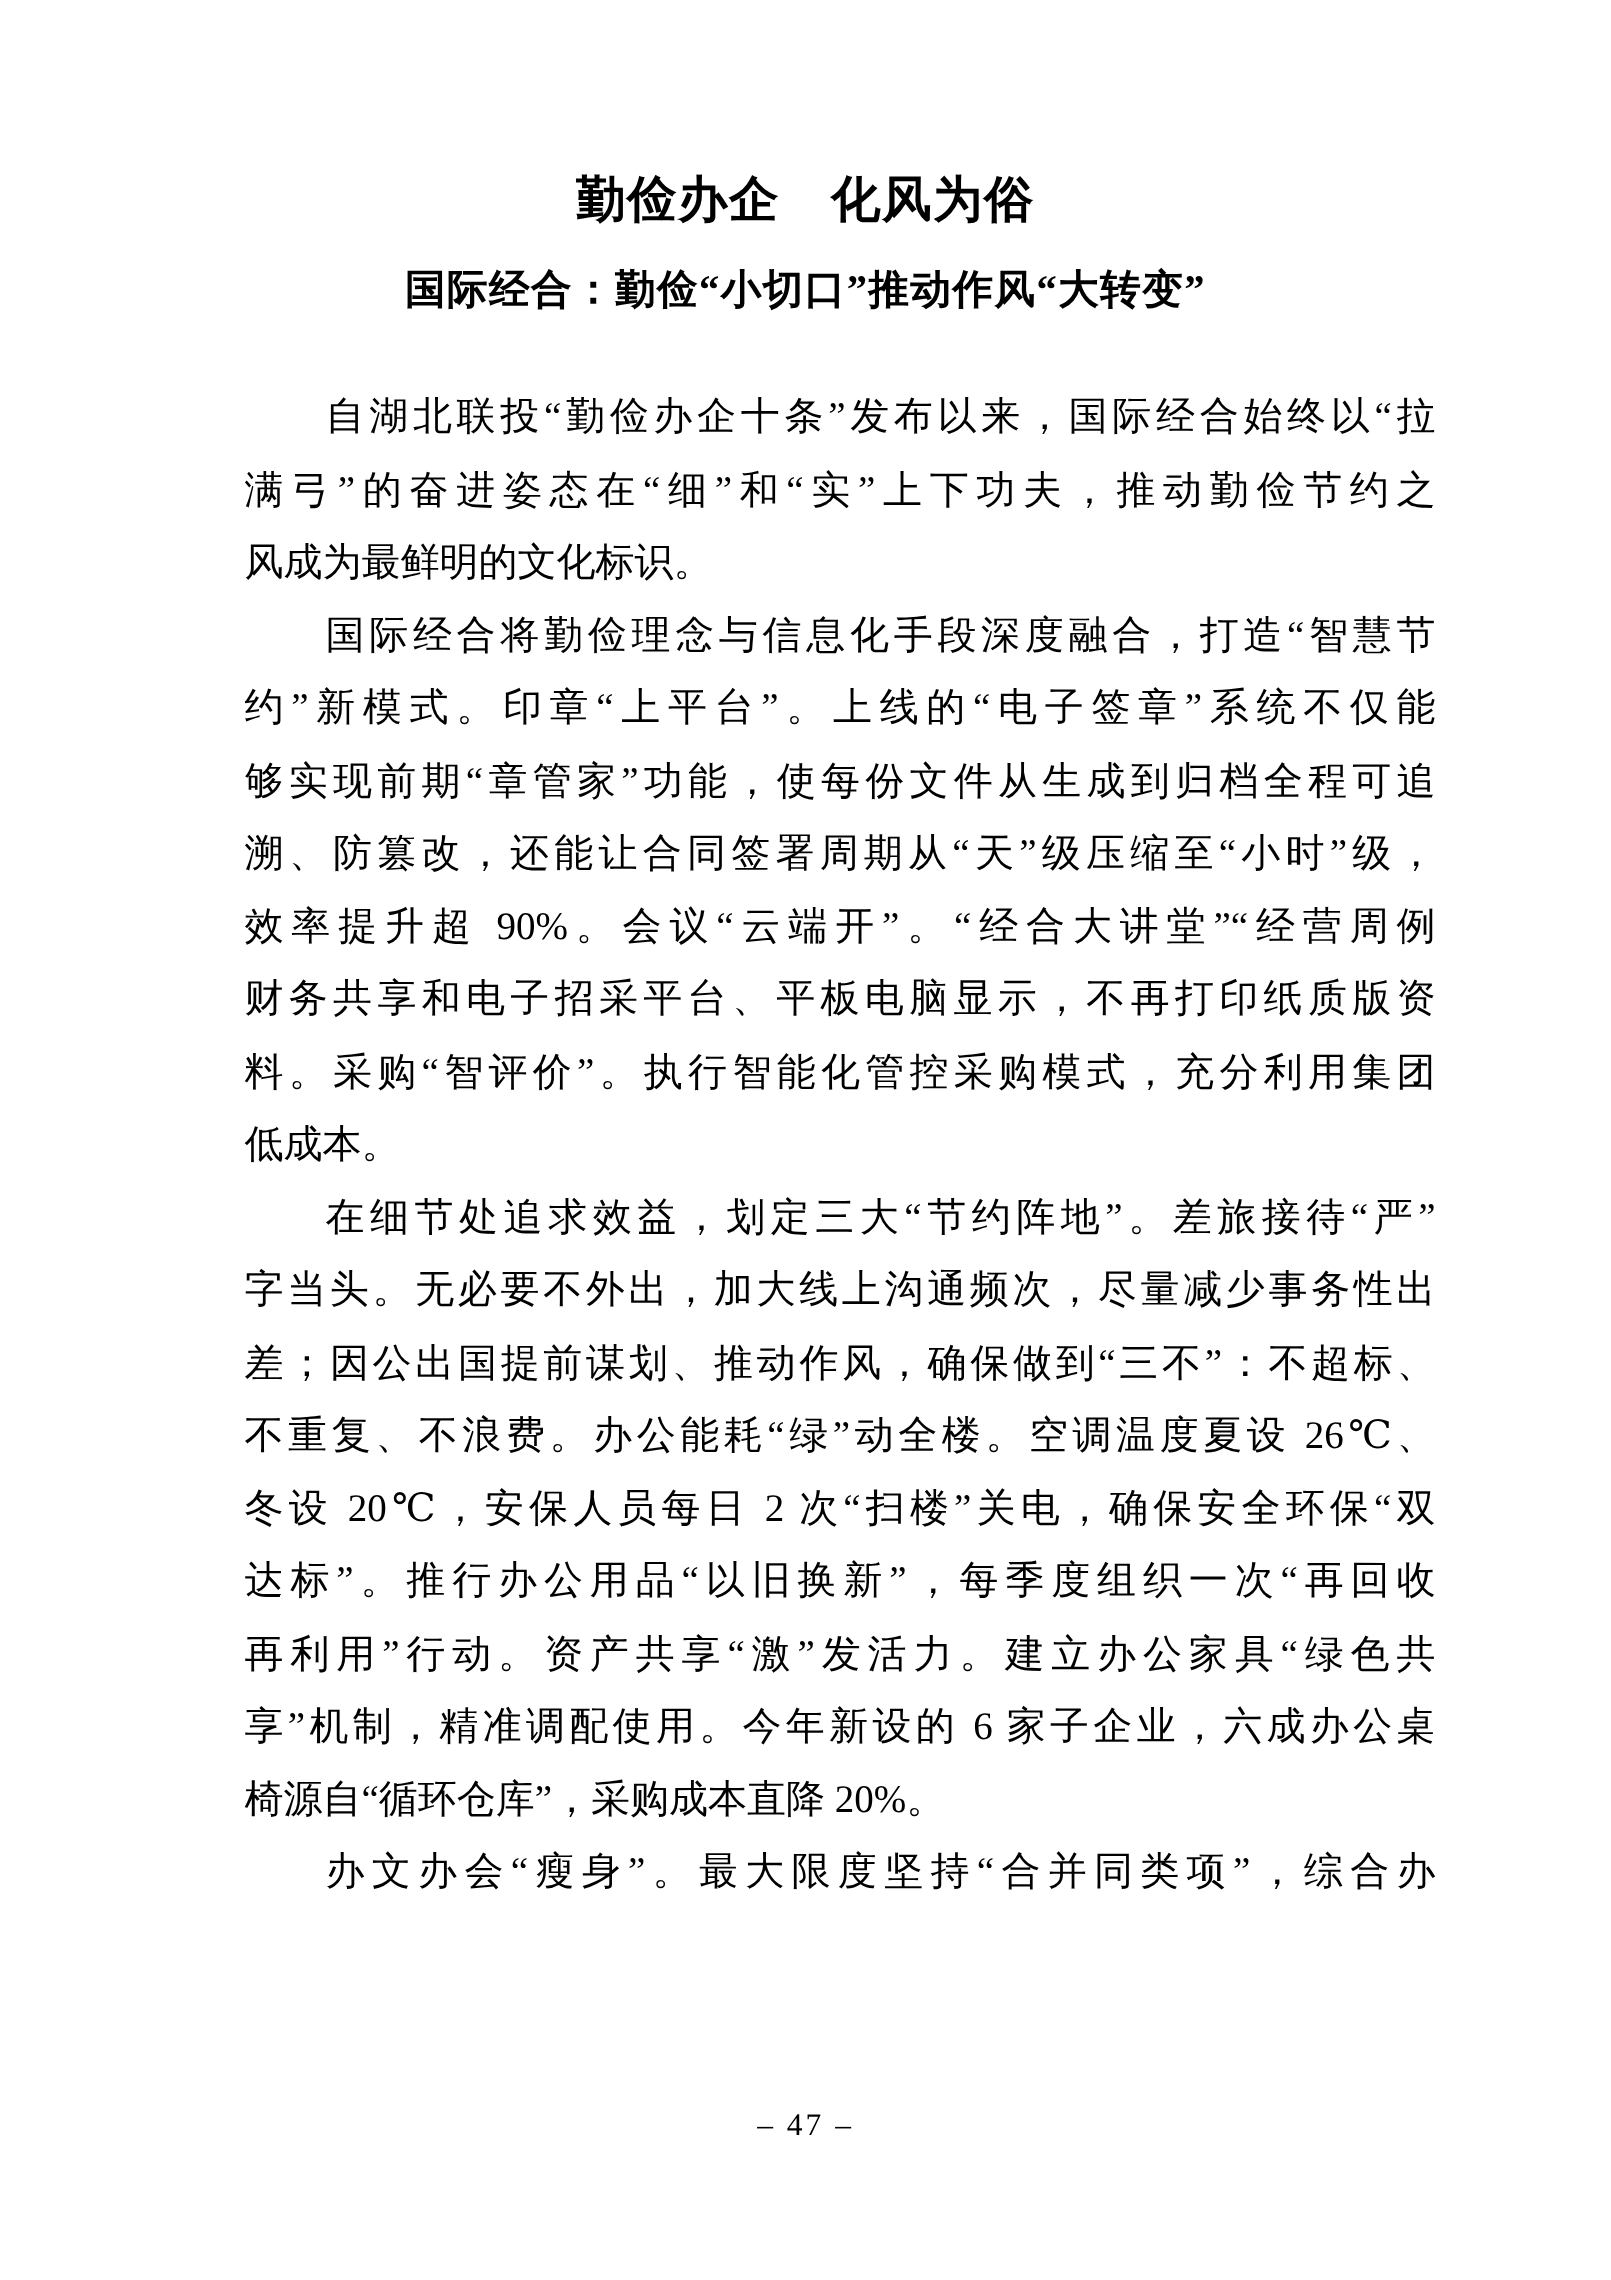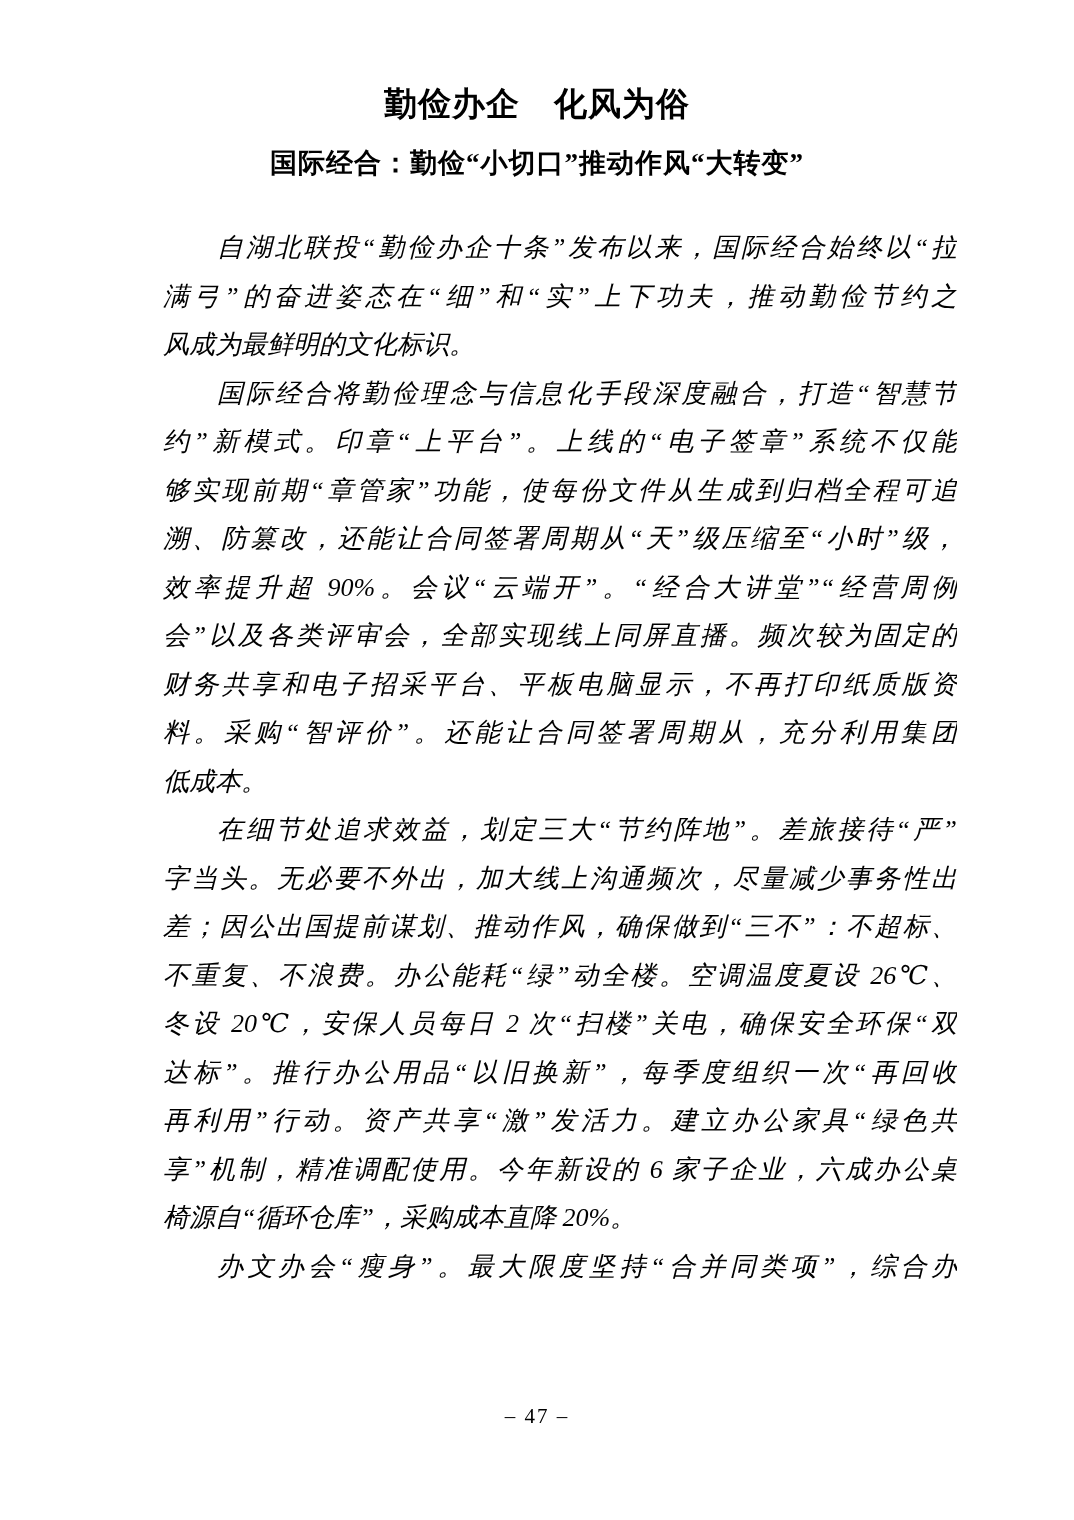--- a/index.html
+++ b/index.html
@@ -11,38 +11,37 @@
     position: relative;
     width: 1074px;
     height: 1520px;
     background: #ffffff;
     color: #000000;
     font-family: "Liberation Serif", "DejaVu Serif", serif;
     overflow: hidden;
   }
   .doc-title {
     margin: 0;
-    padding-top: 82px;
+    padding-top: 112px;
     text-align: center;
     font-size: 33px;
     line-height: 44px;
     font-weight: bold;
     letter-spacing: 1px;
   }
   .doc-subtitle {
     margin: 14px 0 0 0;
     text-align: center;
     font-size: 27px;
     line-height: 46px;
     font-weight: bold;
     letter-spacing: 1px;
   }
   .content {
     margin: 38px 117px 0 163px; 
-    font-style: italic;
   }
   .para {
     margin: 0;
     padding: 0;
   }
   .line {
     font-size: 26px;
     line-height: 48.5px;
     height: 48.5px;
     text-align: justify;
@@ -83,23 +82,22 @@
       <div class="line">满弓”的奋进姿态在“细”和“实”上下功夫，推动勤俭节约之</div>
       <div class="line last">风成为最鲜明的文化标识。</div>
     </div>
 
     <div class="para">
       <div class="line first">国际经合将勤俭理念与信息化手段深度融合，打造“智慧节</div>
       <div class="line">约”新模式。印章“上平台”。上线的“电子签章”系统不仅能</div>
       <div class="line">够实现前期“章管家”功能，使每份文件从生成到归档全程可追</div>
       <div class="line">溯、防篡改，还能让合同签署周期从“天”级压缩至“小时”级，</div>
       <div class="line">效率提升超 90%。会议“云端开”。“经合大讲堂”“经营周例</div>
-      <div class="line">会”以及各类评审会，全部实现线上同屏直播。频次较为固定的</div>
       <div class="line">财务共享和电子招采平台、平板电脑显示，不再打印纸质版资</div>
-      <div class="line">料。采购“智评价”。还能让合同签署周期从，充分利用集团</div>
+      <div class="line">料。采购“智评价”。执行智能化管控采购模式，充分利用集团</div>
       <div class="line last">低成本。</div>
     </div>
 
     <div class="para">
       <div class="line first">在细节处追求效益，划定三大“节约阵地”。差旅接待“严”</div>
       <div class="line">字当头。无必要不外出，加大线上沟通频次，尽量减少事务性出</div>
       <div class="line">差；因公出国提前谋划、推动作风，确保做到“三不”：不超标、</div>
       <div class="line">不重复、不浪费。办公能耗“绿”动全楼。空调温度夏设 26℃、</div>
       <div class="line">冬设 20℃，安保人员每日 2 次“扫楼”关电，确保安全环保“双</div>
       <div class="line">达标”。推行办公用品“以旧换新”，每季度组织一次“再回收</div>

